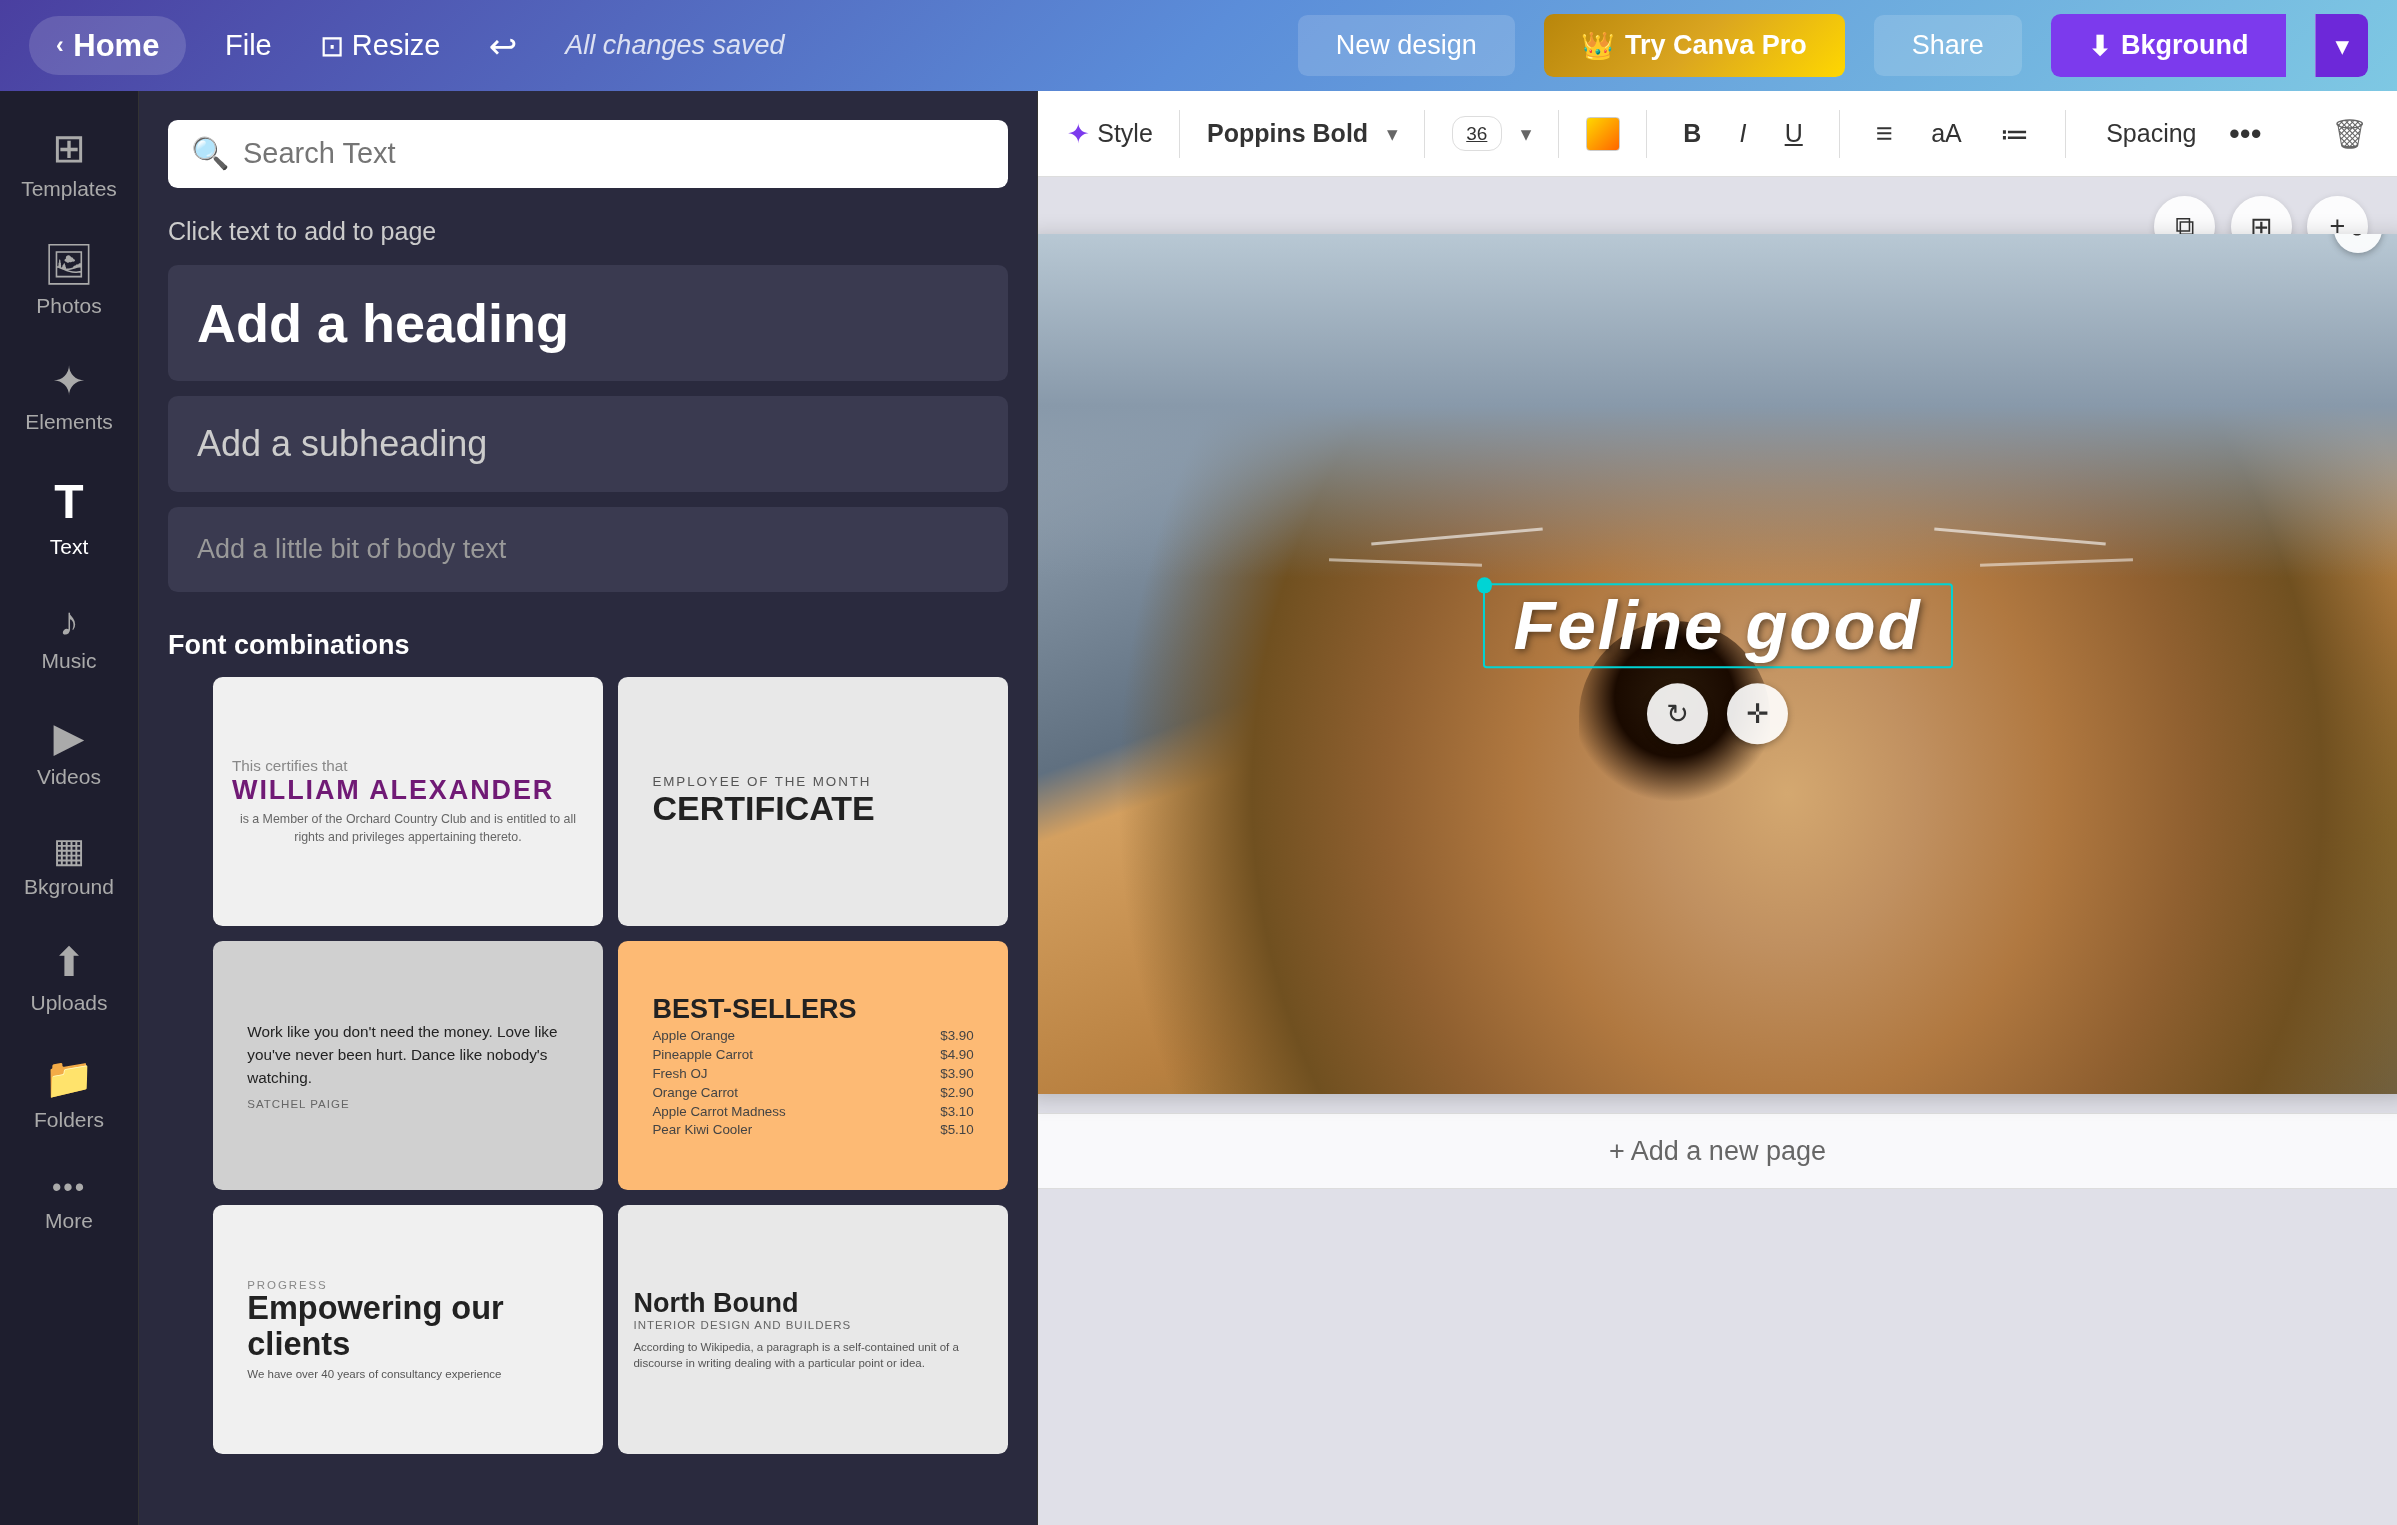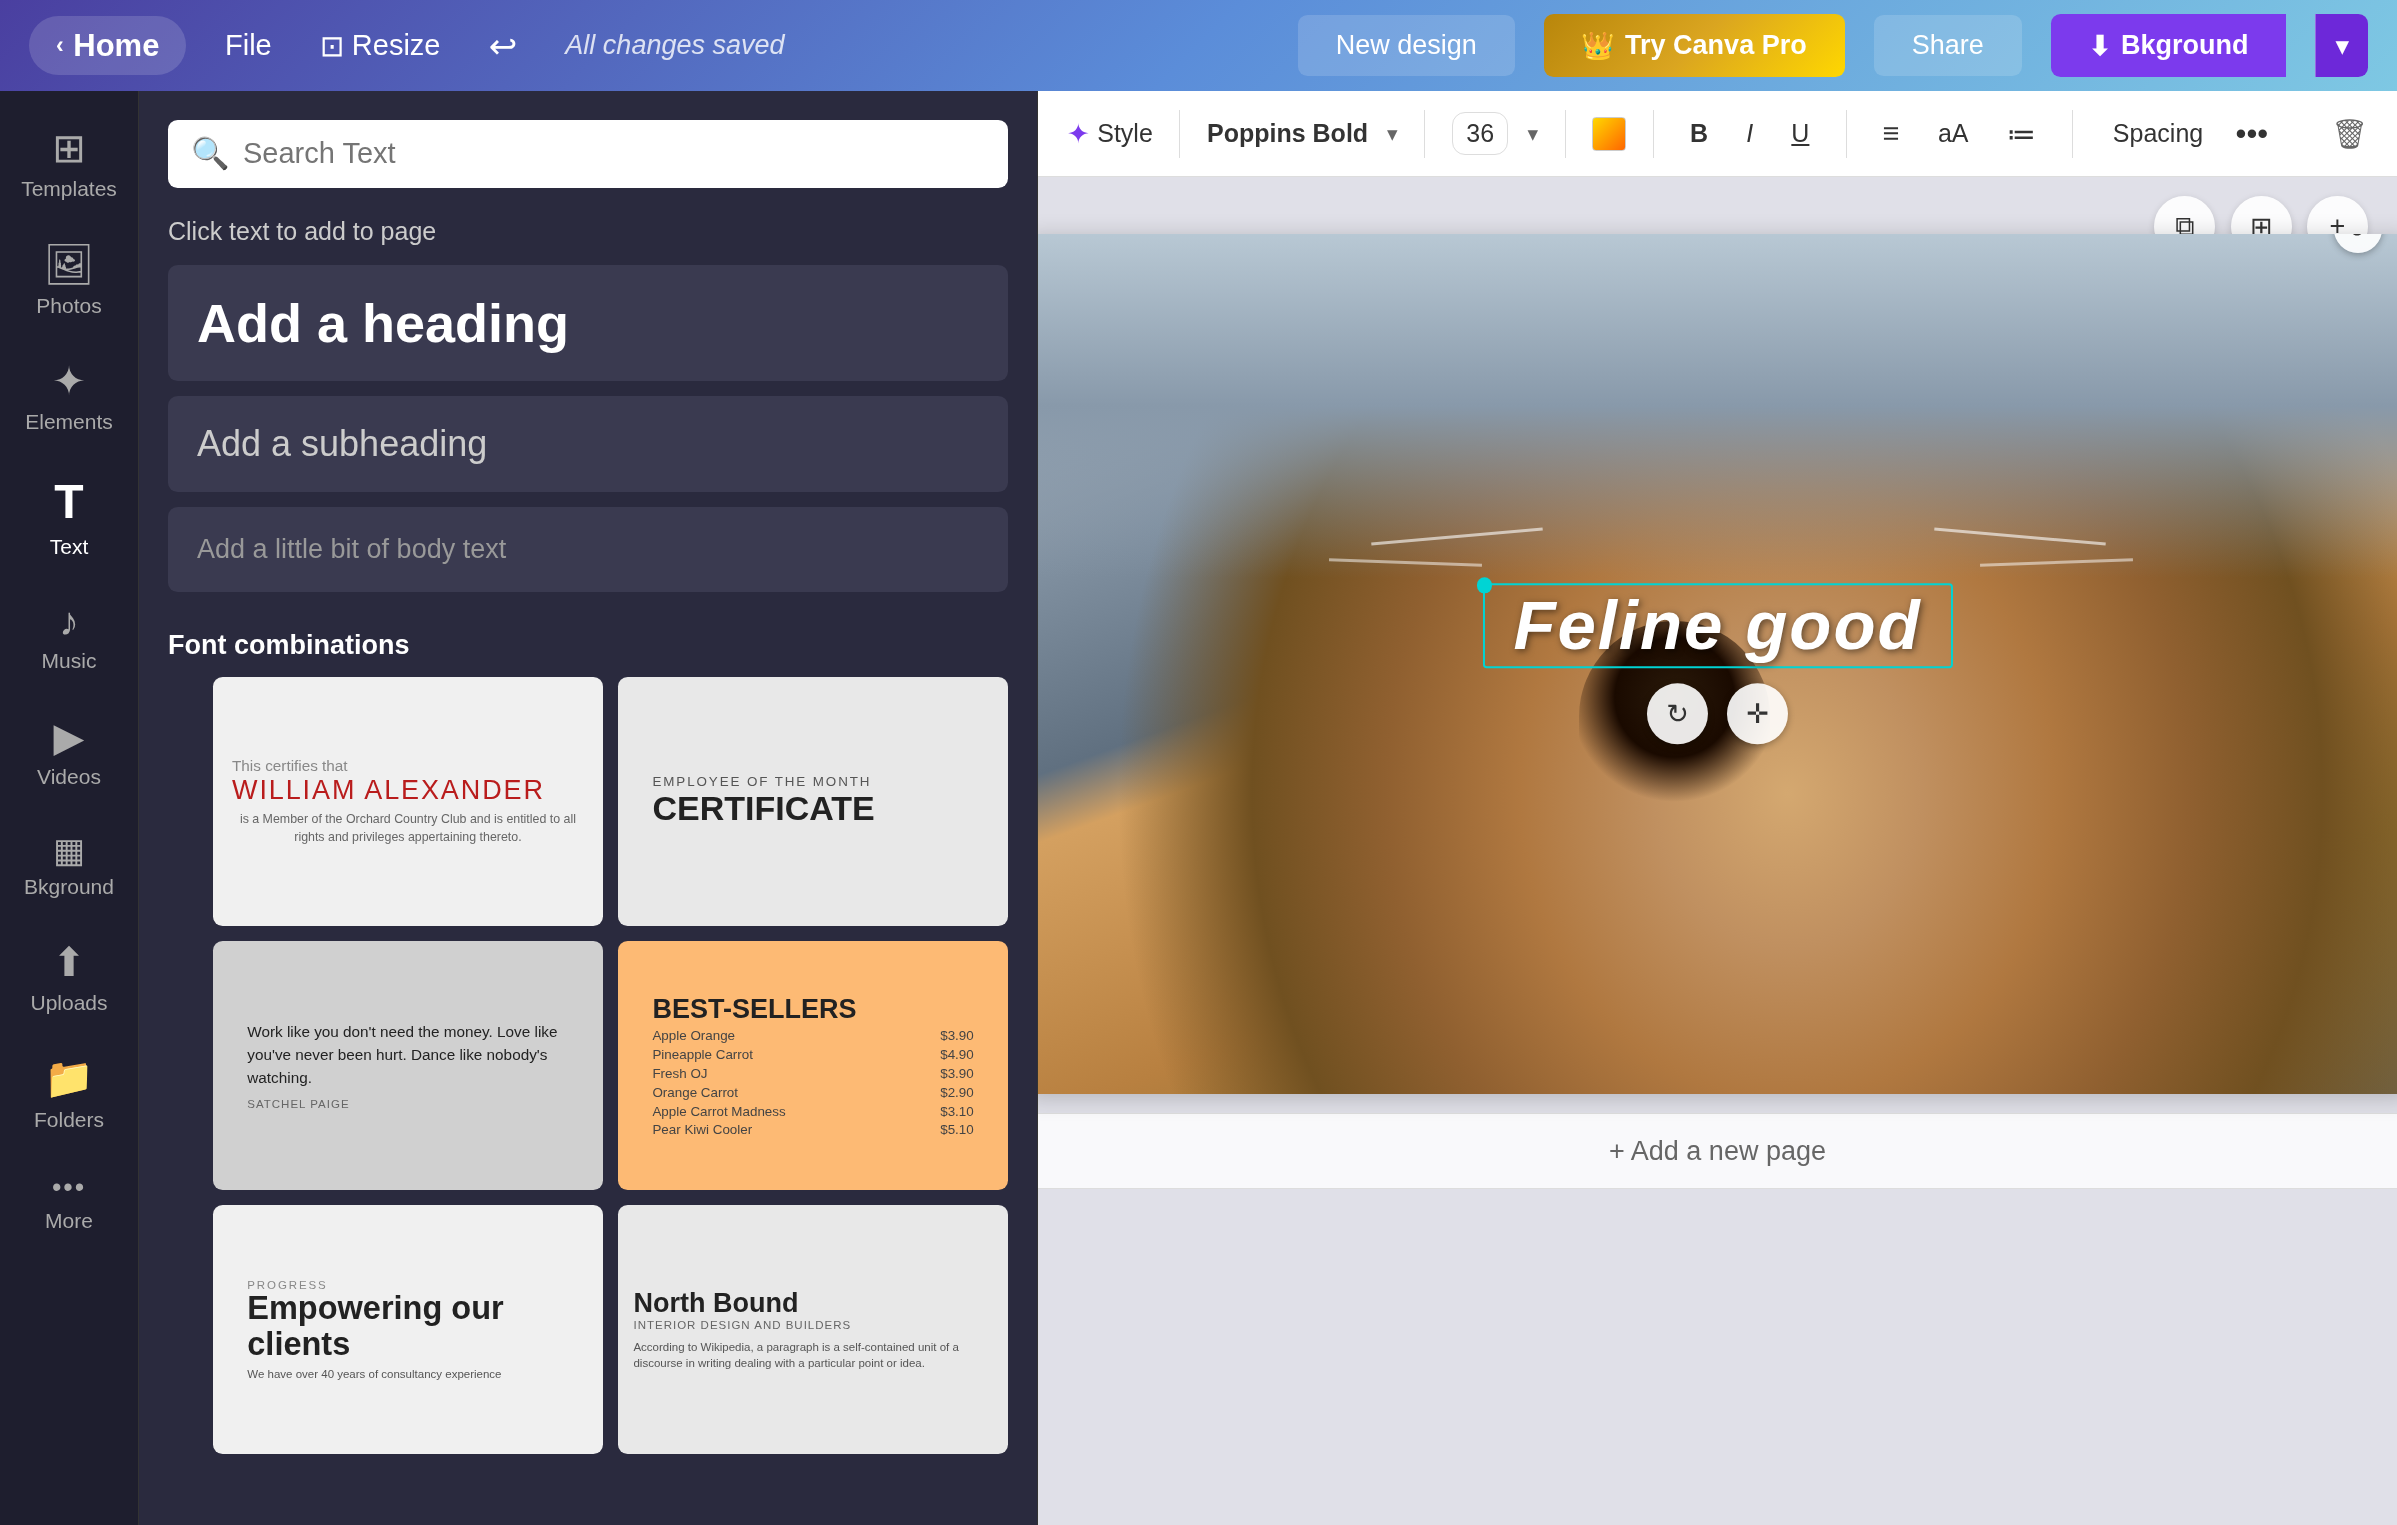--- a/index.html
+++ b/index.html
@@ -138,21 +138,21 @@
       cursor: pointer;
       display: flex; flex-direction: column; justify-content: center;
       padding: 19px;
     }
     .fc1 { background: #f0f0f0; }
     .fc2 { background: #e8e8e8; }
     .fc3 { background: #d0d0d0; }
     .fc4 { background: #fdba74; }
     .fc-cert { color: #222; }
     .fc-cert .cert-top { font-size: 15.3px; color: #888; }
-    .fc-cert .cert-name { font-size: 27px; font-weight: 400; color: #b91c1c; letter-spacing: 1.9px; }
+    .fc-cert .cert-name { font-size: 27px; font-weight: 700; color: #701a75; letter-spacing: 1.9px; }
     .fc-cert .cert-body { font-size: 12.4px; color: #666; margin-top: 5.7px; line-height: 1.4; text-align: center; }
     .fc-emp { padding: 15.3px; }
     .fc-emp .emp-top { font-size: 13.4px; color: #555; letter-spacing: 1.9px; }
     .fc-emp .emp-cert { font-size: 34px; font-weight: 900; color: #222; }
     .fc-quote { padding: 15.3px; }
     .fc-quote .q-text { font-size: 15.3px; color: #222; line-height: 1.5; }
     .fc-quote .q-author { font-size: 11.5px; color: #666; margin-top: 7.6px; letter-spacing: 1px; }
     .fc-menu { padding: 15.3px; }
     .fc-menu .m-title { font-size: 27px; font-weight: 900; color: #222; }
     .fc-menu .m-item { display: flex; justify-content: space-between; font-size: 13.4px; color: #444; margin-top: 3.8px; }
@@ -174,21 +174,21 @@
       padding: 0 29px;
       gap: 19px;
       border-bottom: 1px solid #ddd;
       flex-shrink: 0;
     }
     .toolbar-style { display: flex; align-items: center; gap: 7.6px; color: #333; font-size: 25px; cursor: pointer; }
     .toolbar-style-icon { color: #7c3aed; font-size: 27px; }
     .toolbar-divider { width: 1px; height: 48px; background: #ddd; margin: 0 7.6px; }
     .toolbar-font { font-size: 25px; color: #333; font-weight: 700; }
     .toolbar-chevron { font-size: 21px; color: #666; cursor: pointer; }
-    .toolbar-size { font-size: 25px; color: #333; border: 1px solid #ddd; border-radius: 13px; padding: 5.7px 13.4px; }
+    .toolbar-size { font-size: 19px; color: #333; border: 1px solid #ddd; border-radius: 13px; padding: 5.7px 13.4px; text-decoration: underline; }
     .toolbar-btn { font-size: 25px; color: #333; cursor: pointer; padding: 5.7px 9.6px; border-radius: 3.8px; }
     .toolbar-btn.bold { font-weight: 900; }
     .toolbar-btn.italic { font-style: italic; }
     .toolbar-spacing { font-size: 25px; color: #333; cursor: pointer; padding: 5.7px 13.4px; }
     .toolbar-more { font-size: 31px; color: #333; cursor: pointer; }
     .toolbar-trash { font-size: 29px; color: #666; cursor: pointer; margin-left: auto; }
     .color-swatch { width: 34px; height: 34px; border-radius: 3.8px; background: linear-gradient(135deg, #ffd700, #ff6600); cursor: pointer; border: 1.9px solid #ccc; }
 
     
     .canvas-wrapper {

